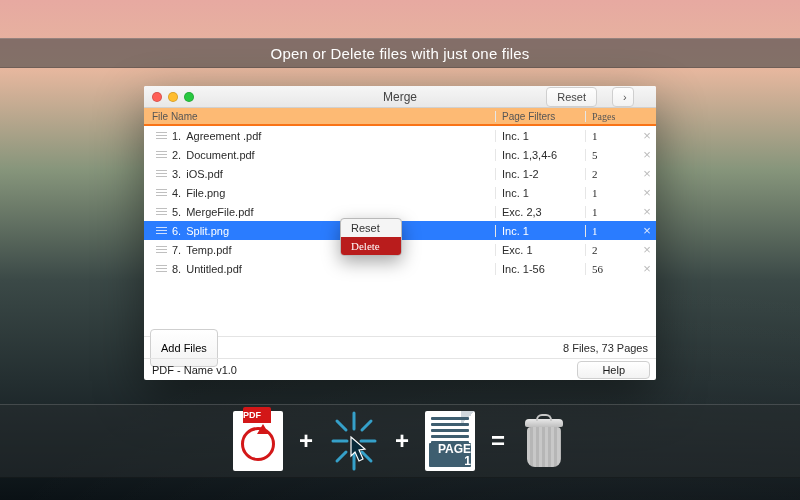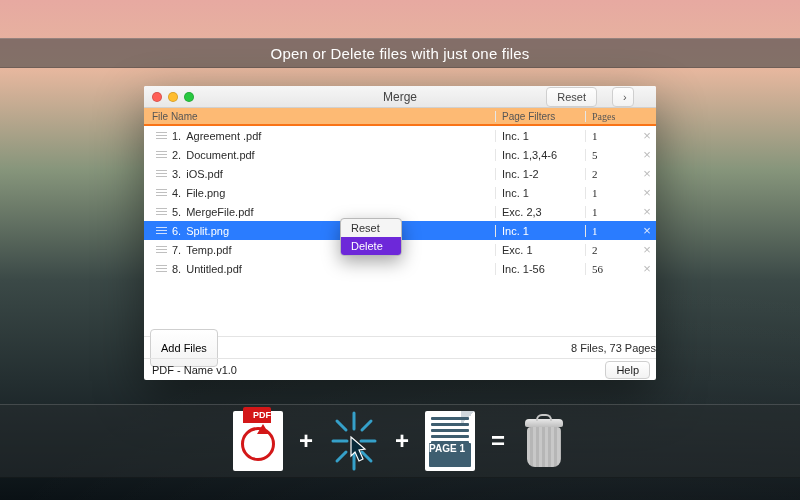--- a/index.html
+++ b/index.html
@@ -49,47 +49,47 @@
   .row .col-x { color:#bbb; font-size:13px; text-align:center; }
   .row.selected { background:#2a7cff; color:#fff; }
   .row.selected .col-x { color:#dce8ff; }
   .row.selected .grab { background:repeating-linear-gradient(#cddfff,#cddfff 1px,transparent 1px,transparent 3px);}
   .context-menu {
     position:absolute; left:191px; top:112px; width:62px; background:#f5f5f5;
     border:1px solid #b9b9b9; border-radius:4px; font-size:11px; color:#333;
     box-shadow:0 6px 18px rgba(0,0,0,0.35); overflow:hidden;
   }
   .context-menu div { padding:3px 10px; }
-  .context-menu .ctx-delete { background:#6d28d9; color:#fff; }
+  .context-menu .ctx-delete { background:#b91c1c; color:#fff;font-family:Liberation Serif, serif; }
   .footer1 { height:22px; border-top:1px solid #e4e4e4; display:flex; align-items:center; font-size:11px;}
   .footer1 .add-files { border:1px solid #cfcfcf; background:linear-gradient(#fff,#f3f3f3); border-radius:4px; padding:12px 10px; margin-left:6px;}
-  .footer1 .summary { margin-left:auto; margin-right:0; color:#2b2b2b;}
+  .footer1 .summary { margin-left:auto; margin-right:8px; color:#2b2b2b;}
   .footer2 { height:22px; border-top:1px solid #e4e4e4; display:flex; align-items:center; font-size:11px; color:#1b1b1b;}
   .footer2 .version { margin-left:8px; }
   .footer2 .right { margin-left:auto; display:flex; gap:6px; margin-right:6px;}
-  .footer2 .btn { border:1px solid #cfcfcf; background:linear-gradient(#fff,#f3f3f3); border-radius:4px; padding:2px 10px;}
+  .footer2 .btn { border:1px solid #cfcfcf; background:linear-gradient(#fff,#f3f3f3); border-radius:4px; padding:2px 24px;}
   .promo {
     position:absolute; left:0; right:0; top:404px; height:74px;
     background:rgba(40,45,48,0.55); display:flex; align-items:center; justify-content:center; gap:16px;
     border-top:1px solid rgba(255,255,255,0.15); border-bottom:1px solid rgba(0,0,0,0.25);
   }
   .promo .plus,.promo .eq { color:#fff; font-size:24px; font-weight:700;}
   .icon-pdf { width:50px; height:60px; position:relative; }
   .icon-pdf .page { position:absolute; inset:0; background:#fff; border-radius:2px;}
-  .icon-pdf .tab { position:absolute; top:-4px; left:10px; width:28px; height:16px; background:#d31718; border-radius:2px 2px 0 0; color:#fff; font-size:9px; font-weight:700; text-align:right; line-height:16px;}
+  .icon-pdf .tab { position:absolute; top:-4px; left:10px; width:28px; height:16px; background:#d31718; border-radius:2px 2px 0 0; color:#fff; font-size:9px; font-weight:700; text-align:left; line-height:16px;}
   .icon-pdf .mark { position:absolute; top:16px; left:8px; right:8px; bottom:10px; border:3px solid #d31718; border-radius:50%;}
   .icon-pdf .mark::before{content:"";position:absolute;left:45%;top:-6px;width:0;height:0;border-left:6px solid transparent;border-right:6px solid transparent;border-bottom:10px solid #d31718;}
   .icon-click { width:50px; height:60px; position:relative;}
   .icon-click svg{position:absolute;inset:0;}
   .icon-page { width:50px; height:60px; position:relative;}
   .icon-page .page{position:absolute;inset:0;background:#fff;border-radius:2px;}
   .icon-page .fold{position:absolute;top:0;right:0;width:14px;height:14px;background:linear-gradient(135deg,#cfd7dd 50%,transparent 50%);}
   .icon-page .lines{position:absolute;top:6px;left:6px;right:6px;}
   .icon-page .lines div{height:3px;background:#3e5e70;margin-bottom:3px;border-radius:1px;}
-  .icon-page .labelbar{position:absolute;bottom:4px;left:4px;right:4px;height:24px;background:#3e5e70;color:#fff;font-size:10px;font-weight:700;text-align:left;line-height:12px;border-radius:1px;}
+  .icon-page .labelbar{position:absolute;bottom:4px;left:4px;right:4px;height:24px;background:#3e5e70;color:#fff;font-size:12px;font-weight:700;text-align:right;line-height:12px;border-radius:1px;}
   .icon-trash{width:46px;height:60px;position:relative;}
   .icon-trash .lid{position:absolute;top:8px;left:4px;right:4px;height:8px;background:linear-gradient(#e8e8e8,#bfbfbf);border-radius:4px 4px 2px 2px;}
   .icon-trash .lid::before{content:"";position:absolute;top:-5px;left:50%;transform:translateX(-50%);width:12px;height:5px;border:2px solid #c8c8c8;border-bottom:none;border-radius:6px 6px 0 0;}
   .icon-trash .can{position:absolute;top:16px;left:6px;right:6px;bottom:4px;background:repeating-linear-gradient(90deg,#c8c8c8 0 3px,#b6b6b6 3px 6px);border-radius:4px 4px 8px 8px;}
 </style>
 </head>
 <body>
 
 <div class="mountain"></div>
 

